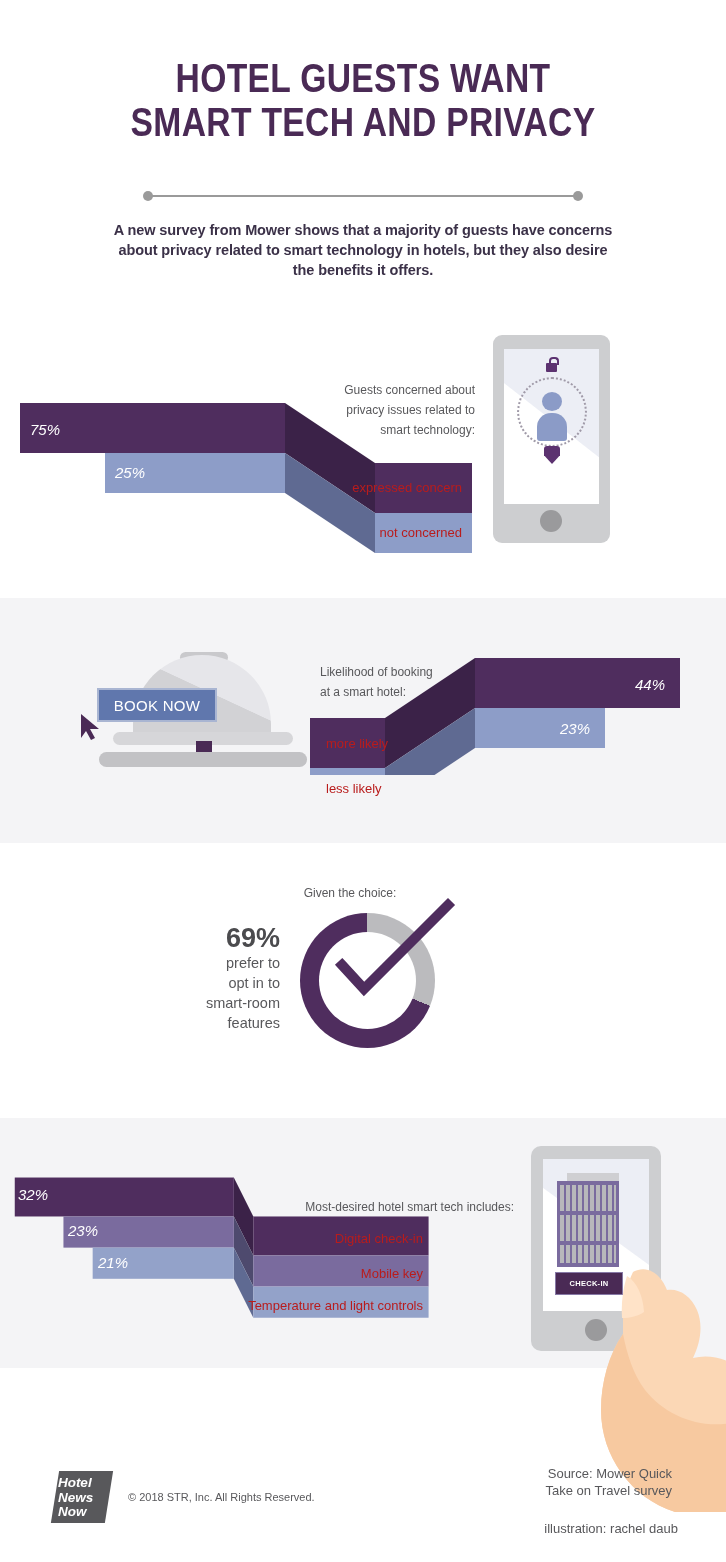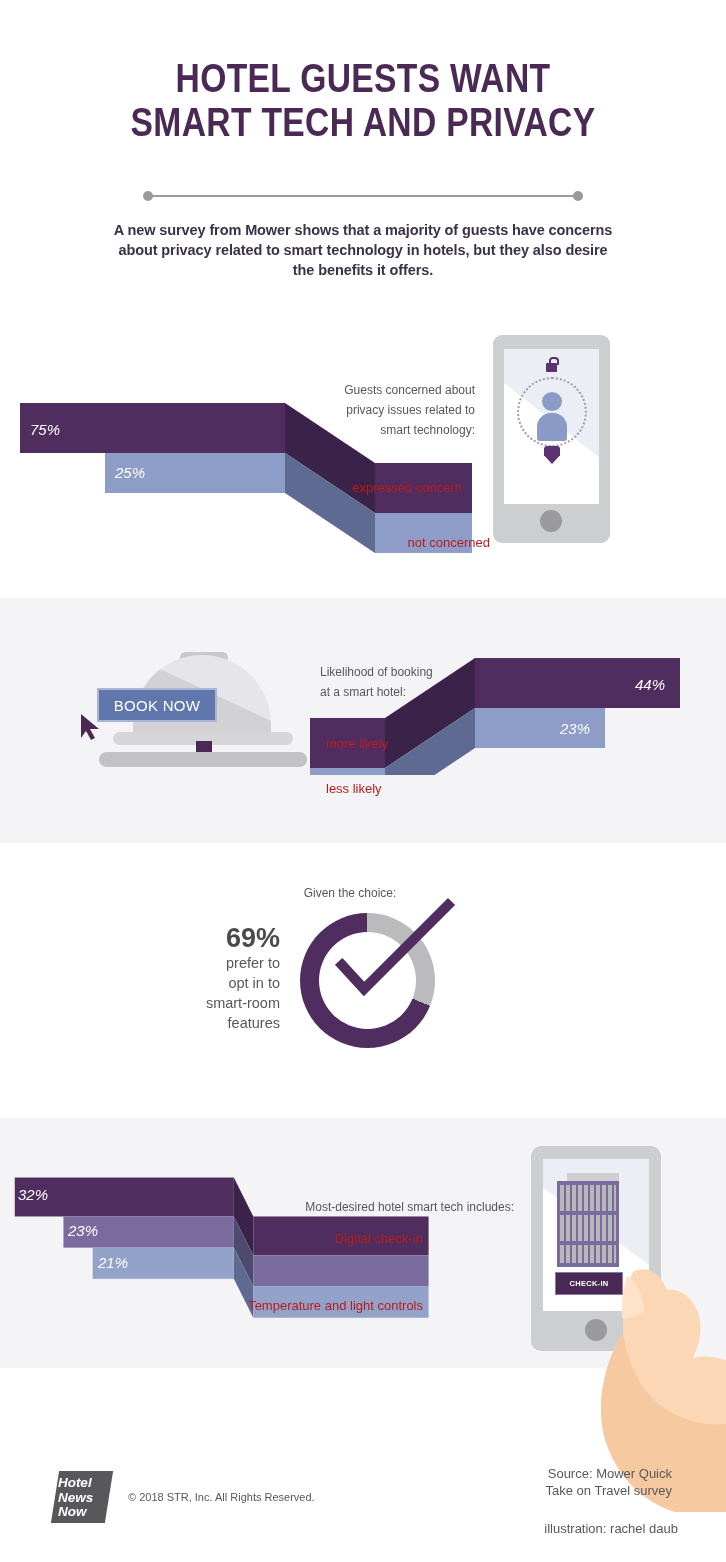--- a/index.html
+++ b/index.html
@@ -437,21 +437,21 @@
       <rect x="105" y="128" width="180" height="40" fill="#8d9dc8"></rect>
 
       <rect x="375" y="138" width="97" height="50" fill="#4f2d5e"></rect>
       <rect x="375" y="188" width="97" height="40" fill="#8d9dc8"></rect>
     </svg>
 
     <span class="pct" style="top:96px; left:30px;">75%</span>
     <span class="pct" style="top:139px; left:115px;">25%</span>
 
     <span class="barlabel" style="top:155px; left:0; width:462px; text-align:right;">expressed concern</span>
-    <span class="barlabel" style="top:210px; left:0; width:462px; text-align:right;margin-left:28px;">not concerned</span>
+    <span class="barlabel" style="top:200px; left:0; width:462px; text-align:right;">not concerned</span>
 
     <div class="caption" id="privacy-caption">Guests concerned about
 privacy issues related to
 smart technology:</div>
 
     <div id="phone-privacy">
       <div id="phone-privacy-screen">
         <div id="phone-privacy-shine"></div>
         <div id="privacy-ring"></div>
         <div id="privacy-lock"></div>
@@ -535,20 +535,21 @@
       <rect x="253" y="58" width="180" height="40" fill="#4f2d5e"></rect>
       <rect x="253" y="98" width="180" height="32" fill="#7a6b9e"></rect>
       <rect x="253" y="130" width="180" height="32" fill="#93a2c9"></rect>
     </svg>
 
     <span class="pct" style="top:26px; left:18px;">32%</span>
     <span class="pct" style="top:62px; left:68px;">23%</span>
     <span class="pct" style="top:94px; left:98px;">21%</span>
 
     <span class="barlabel" style="top:71px;  left:0; width:423px; text-align:right;">Digital check-in</span>
+    <span class="barlabel" style="top:106px; left:0; width:423px; text-align:right;">Mobile key</span>
     <span class="barlabel" style="top:138px; left:0; width:423px; text-align:right;">Temperature and light controls</span>
 
     <div class="caption" id="smarttech-caption">Most-desired hotel smart tech includes:</div>
 
     <div id="tablet">
       <div id="tablet-screen">
         <div id="tablet-shine"></div>
         <div id="hotel-roof"></div>
         <div id="hotel-body">
           <div class="hotel-windows" id="hotel-win1"></div>

